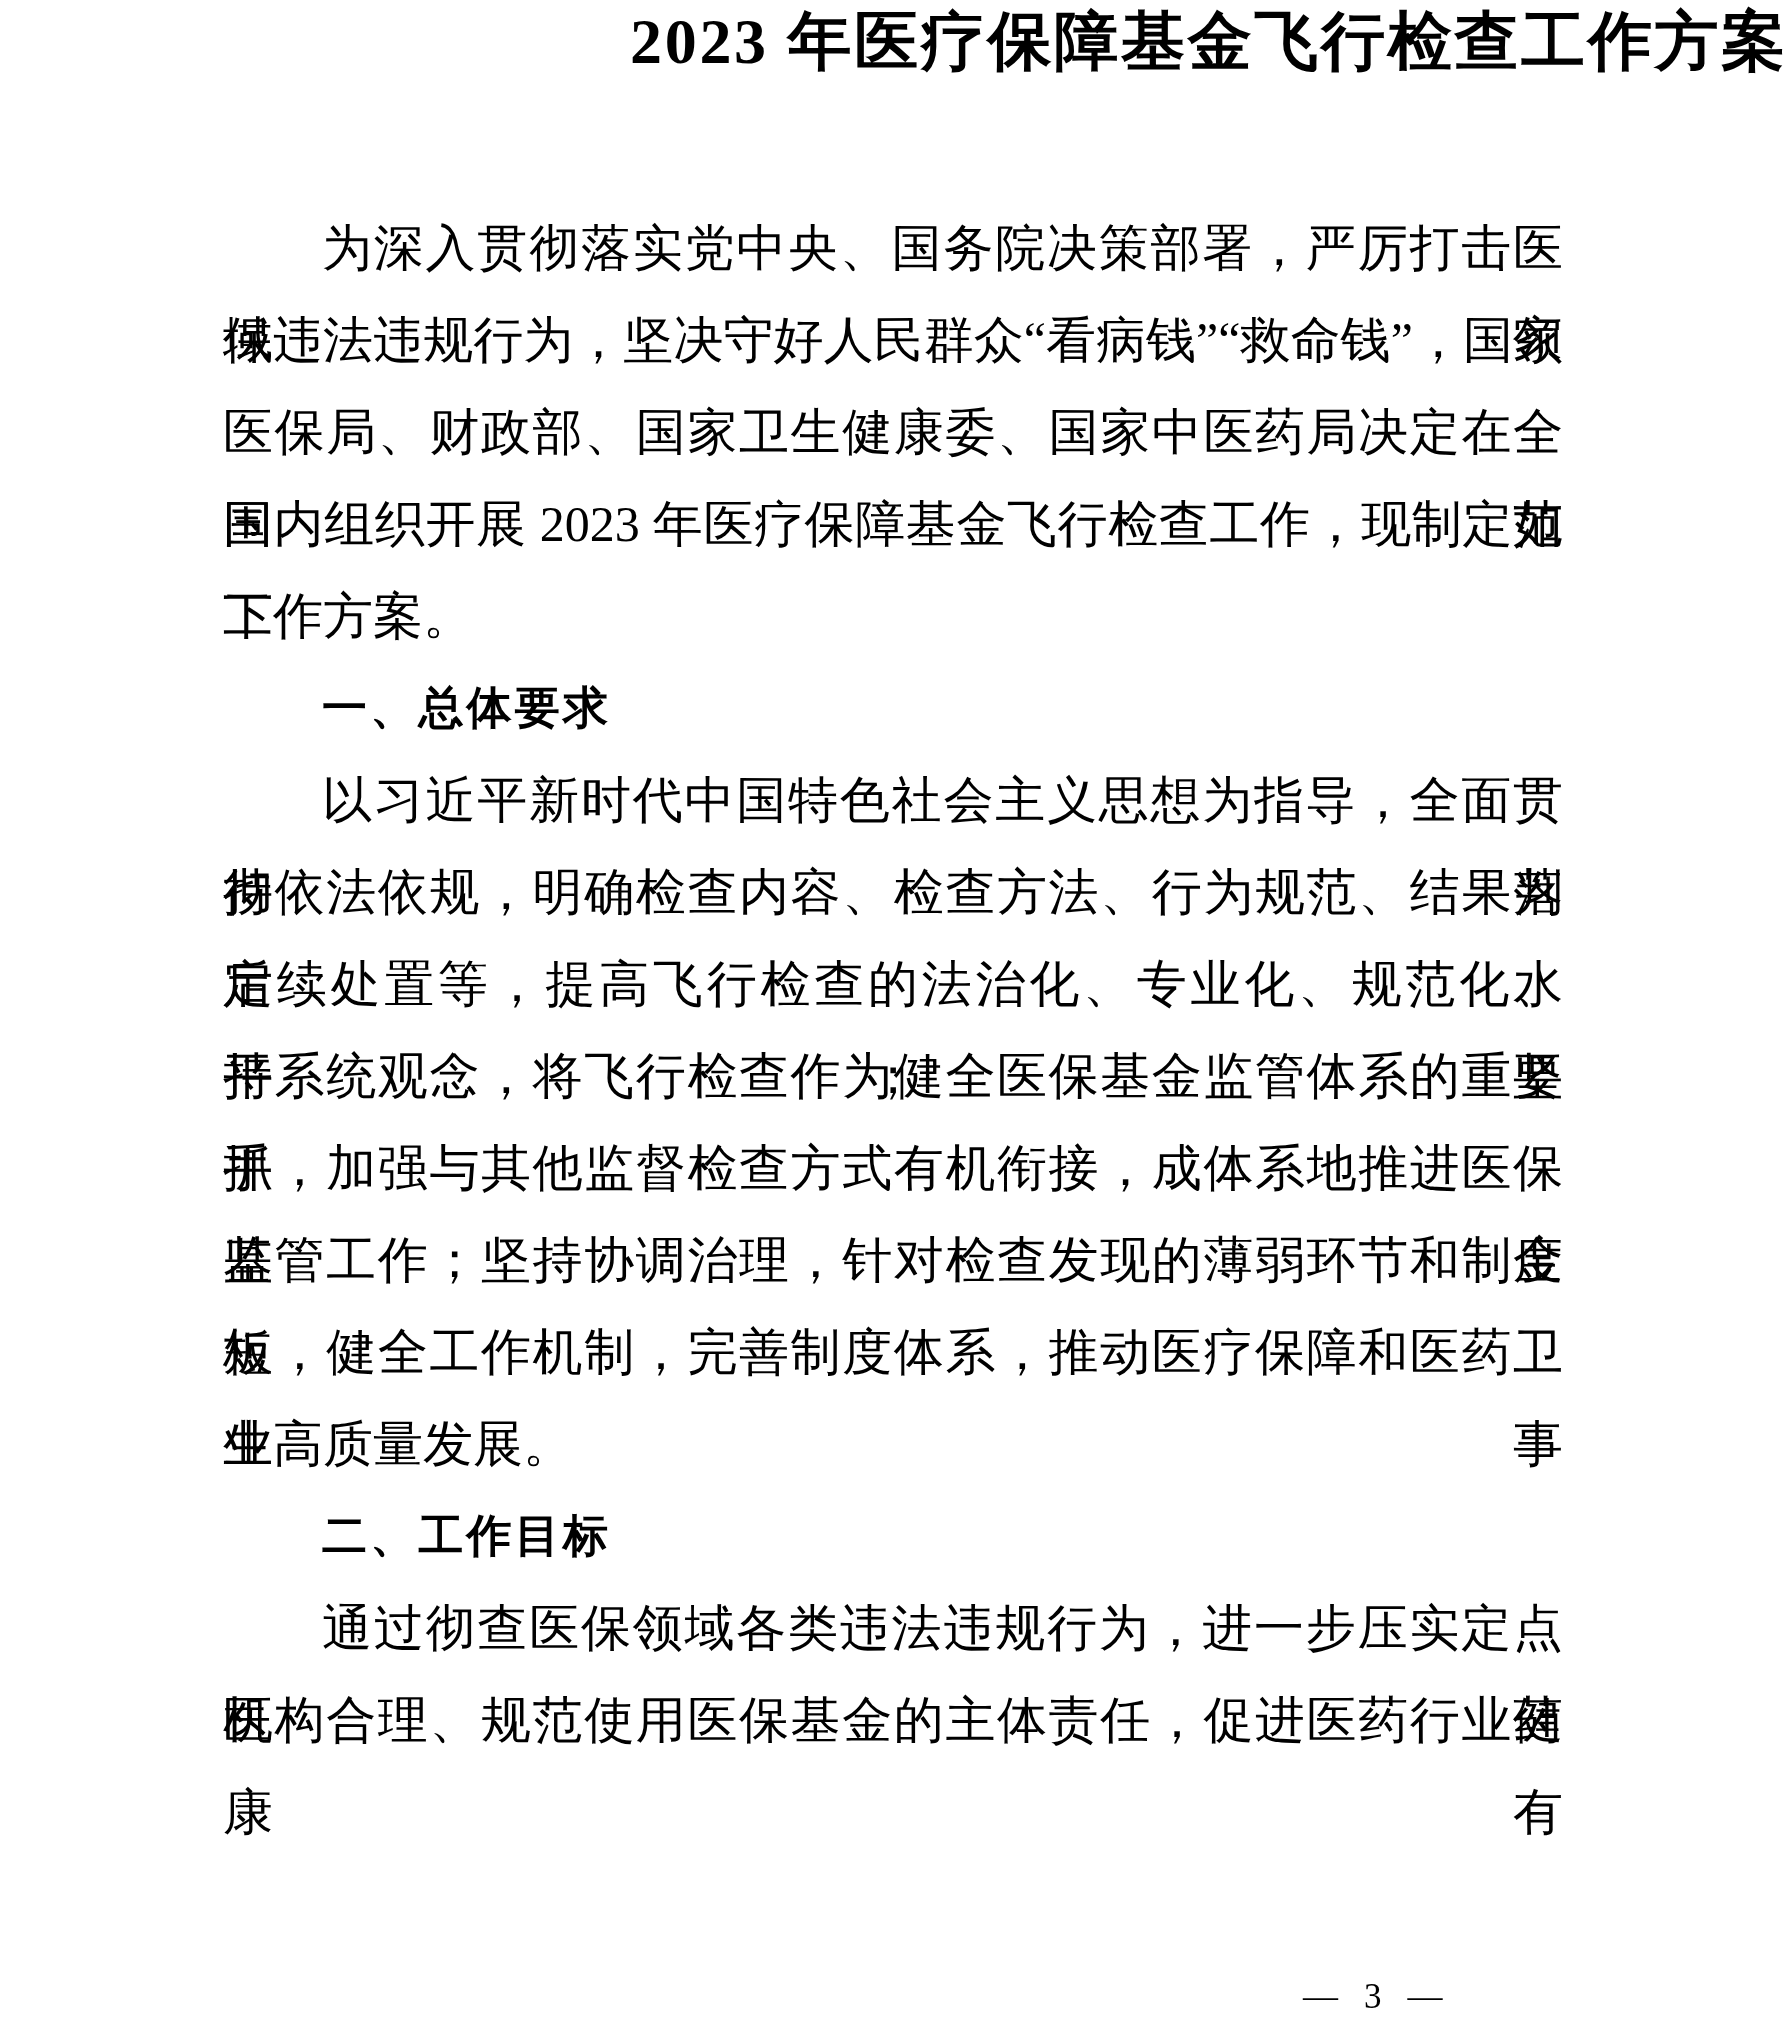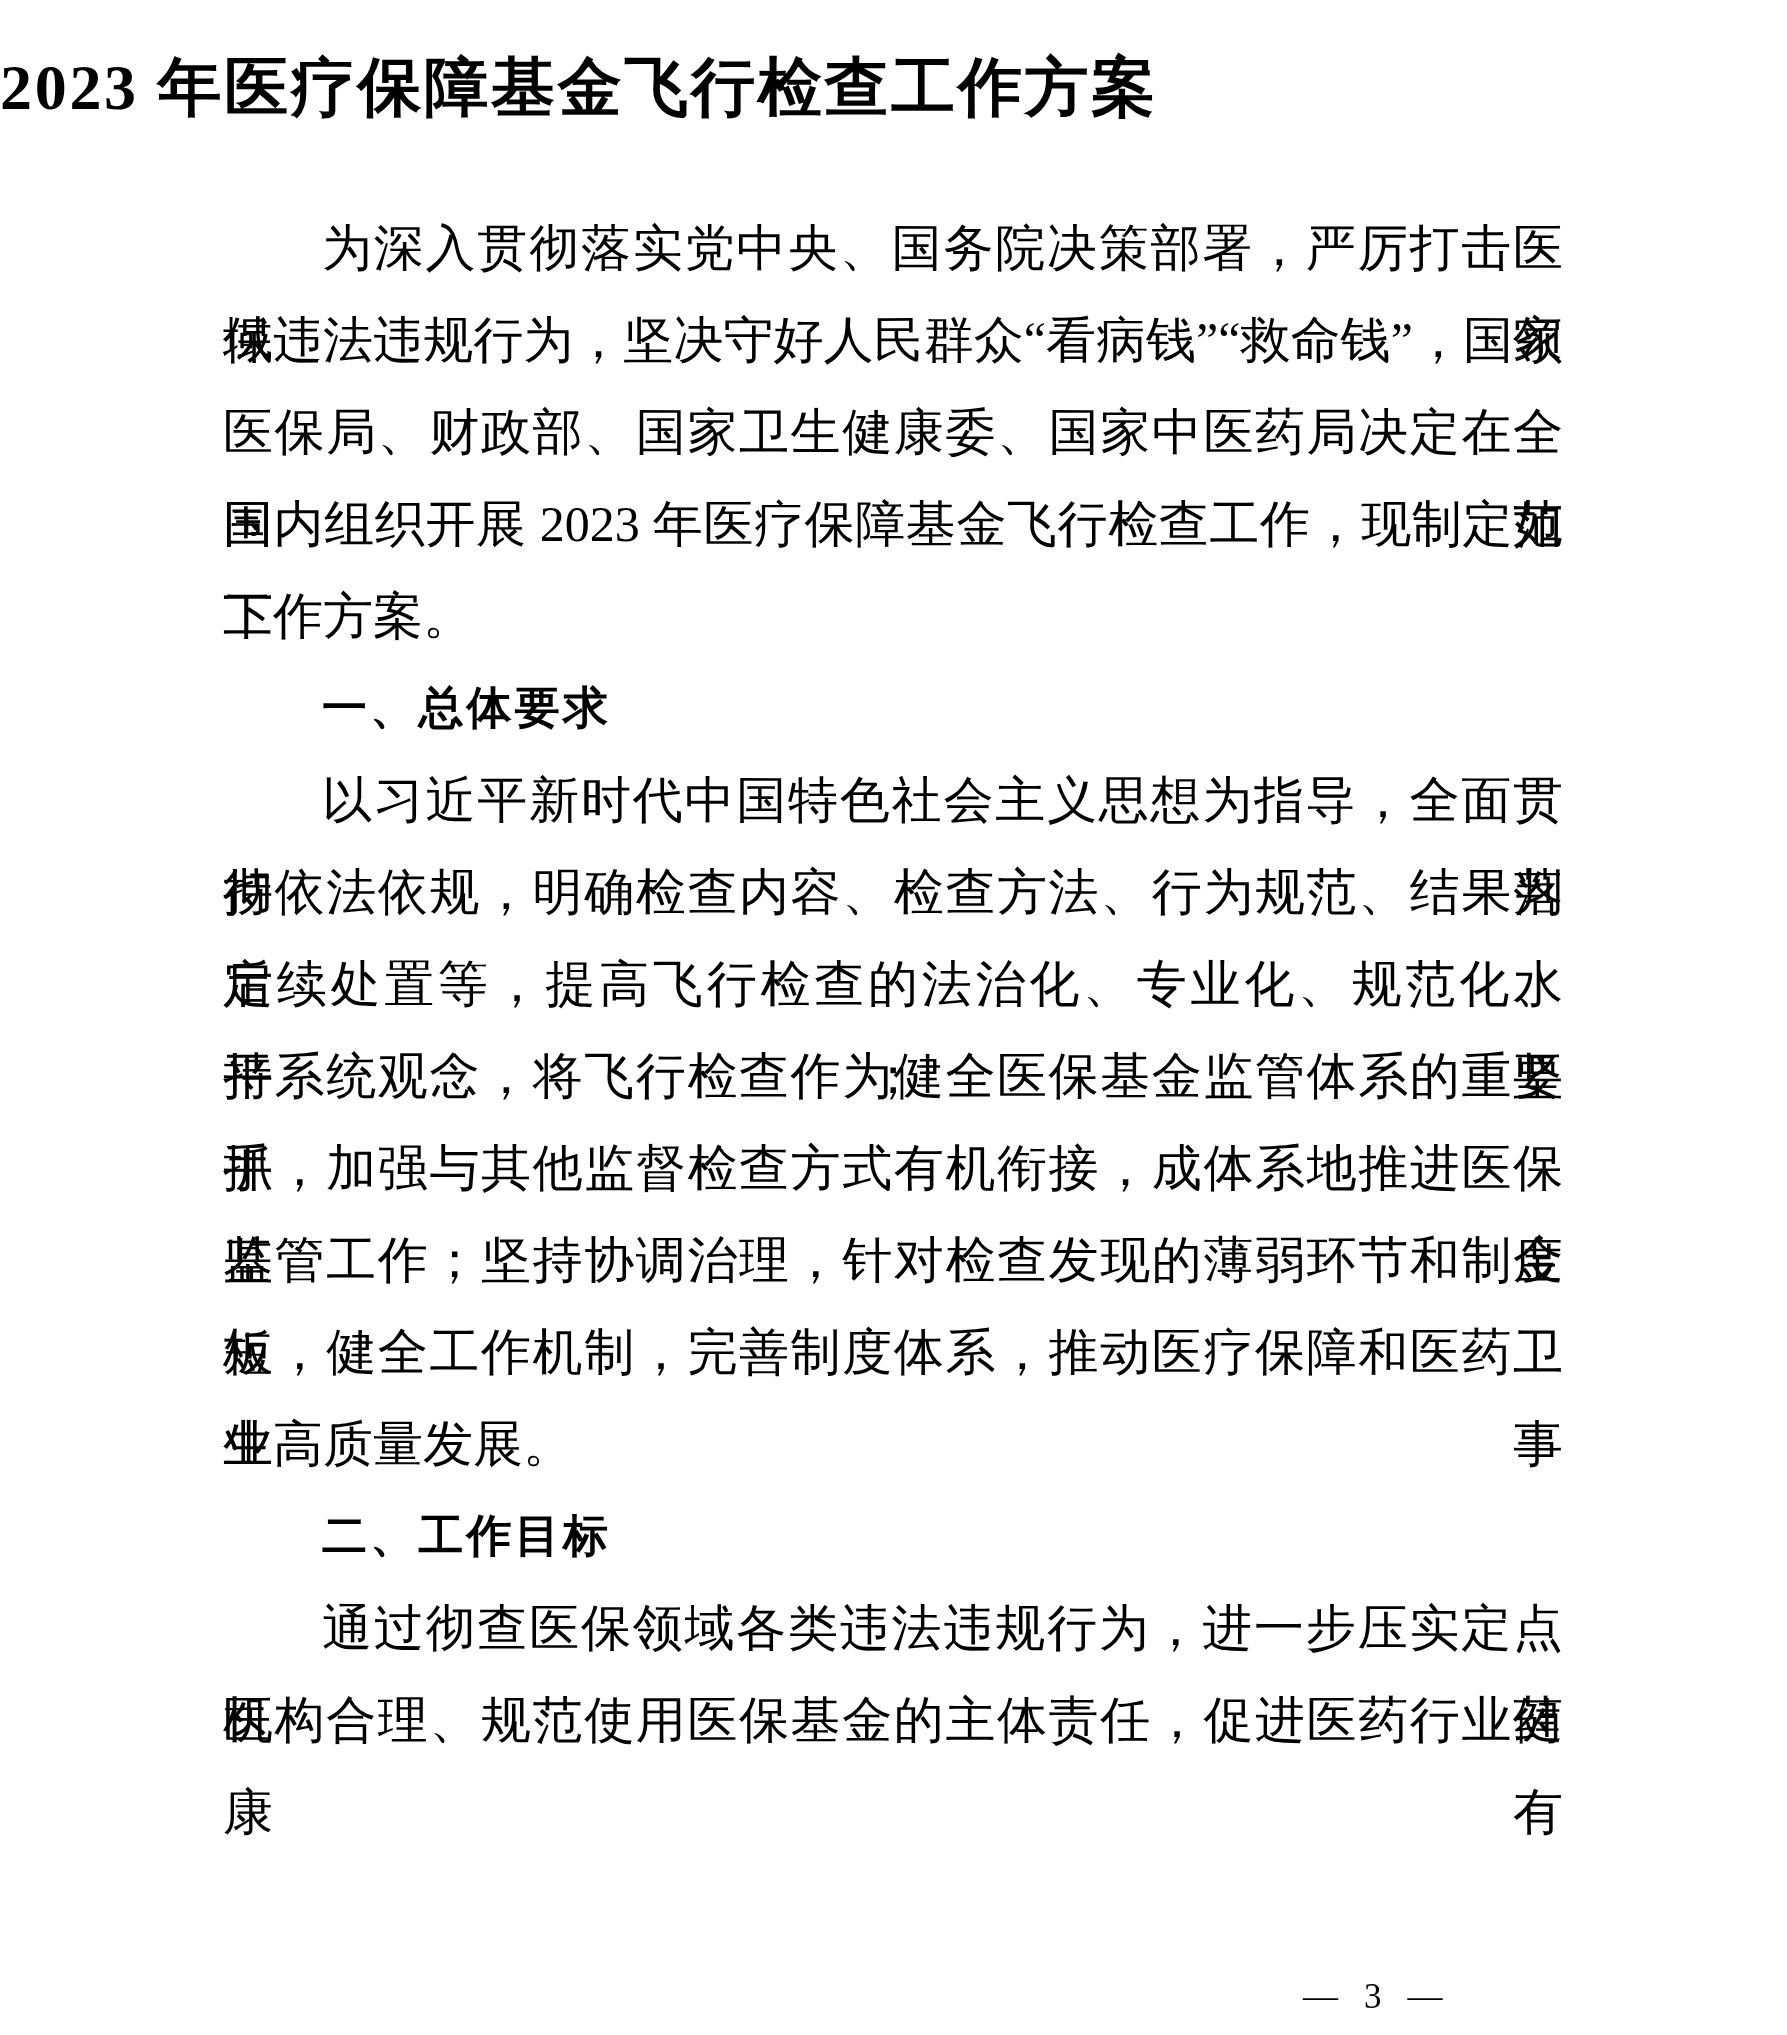--- a/index.html
+++ b/index.html
@@ -10,28 +10,27 @@
     color: #000000;
     position: relative;
     overflow: hidden;
     font-family: "Liberation Serif", "DejaVu Serif", serif;
   }
   .doc-title {
     position: absolute;
     top: 1.1px;
     left: 0;
     width: 1788px;
-    text-align: left;
+    text-align: right;
     font-family: "Liberation Serif", "DejaVu Serif", serif;
     font-weight: bold;
     font-size: 64px;
     line-height: 81px;
     letter-spacing: 2.7px;
     white-space: nowrap;
-    margin-top: 46px;
   }
   .body-block {
     position: absolute;
     left: 223px;
     top: 202px;
     width: 1340px;
     font-size: 50px;
   }
   .line {
     height: 92px;

